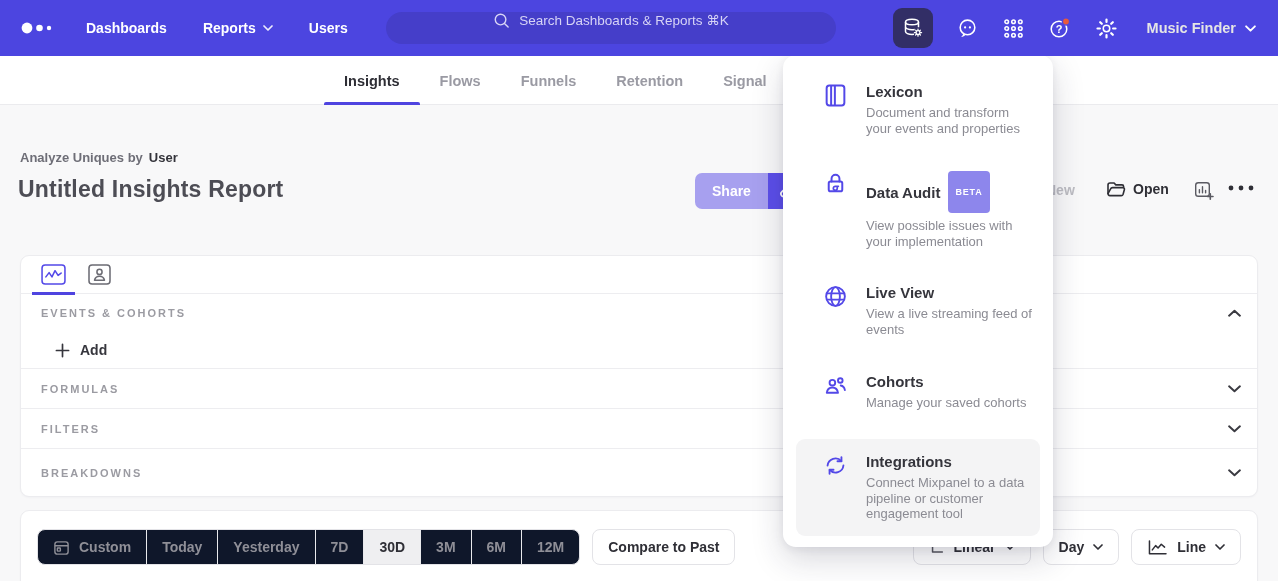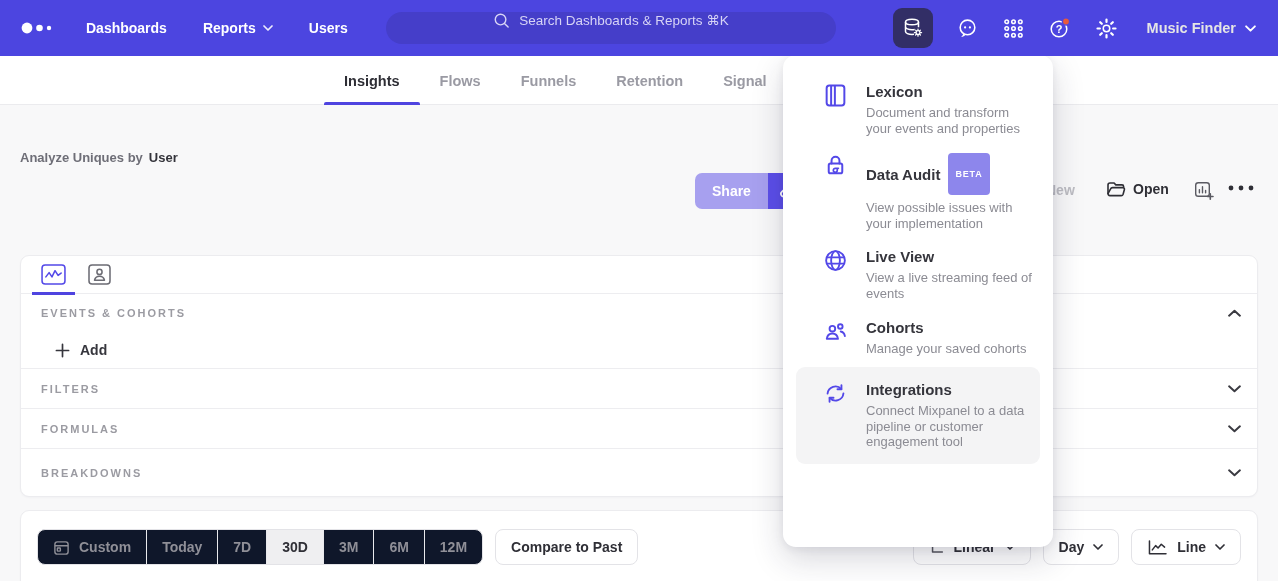--- a/index.html
+++ b/index.html
@@ -60,21 +60,21 @@
   .toolbar { position:absolute; left:16px; top:18px; display:flex; align-items:center; }
   .seg-group { display:flex; height:36px; border:1px solid #e3e3e7; border-radius:8px; overflow:hidden; background:#0f172a; }
   .seg { display:flex; align-items:center; gap:9px; padding:0 15px; font-size:14px; font-weight:600; color:#8f8f97; border-right:1px solid #e9e9ec; cursor:pointer; white-space:nowrap; }
   .seg:last-child { border-right:none; }
   .seg.sel { background:#efeff1; color:#2f2f36; font-weight:700; }
   .btn { height:36px; display:flex; align-items:center; gap:9px; padding:0 15px; border:1px solid #e3e3e7; border-radius:8px; background:#fff; font-size:14px; font-weight:700; color:#2f2f36; cursor:pointer; white-space:nowrap; }
   .compare-btn { margin-left:12px; }
   .right-btns { position:absolute; right:16px; top:18px; display:flex; gap:12px; }
 
   
-  .menu-panel { position:absolute; left:783px; top:55px; width:270px; height:492px; background:#fff; border-radius:13px; box-shadow:0 12px 32px rgba(35,35,60,.18), 0 2px 8px rgba(35,35,60,.08); z-index:90; padding-top:28px; display:flex; flex-direction:column; gap:17px; }
+  .menu-panel { position:absolute; left:783px; top:55px; width:270px; height:492px; background:#fff; border-radius:13px; box-shadow:0 12px 32px rgba(35,35,60,.18), 0 2px 8px rgba(35,35,60,.08); z-index:90; padding-top:28px; display:flex; flex-direction:column; gap:35px; }
   .menu-item { display:flex; gap:17px; padding-left:40px; padding-right:18px; cursor:pointer; }
   .menu-item.hover { background:#f4f4f5; border-radius:9px; margin:-6px 13px -14px; padding:14px 10px 14px 27px; }
   .mi-icon { flex:0 0 26px; display:flex; align-items:flex-start; color:#5348e8; }
   .mi-text { width:182px; }
   .mi-title-row { display:flex; align-items:center; gap:8px; }
   .mi-title { font-size:15px; font-weight:700; color:#35353c; }
   .beta-badge { background:#8d86ec; color:#fff; font-size:9px; font-weight:700; letter-spacing:.8px; padding:16px 7px; border-radius:4px; }
   .mi-desc { margin-top:5px; font-size:13px; line-height:1.2; color:#8b8b93; }
 </style>
 </head>
@@ -171,20 +171,21 @@
       <span class="tab">Funnels</span>
       <span class="tab">Retention</span>
       <span class="tab">Signal</span>
       <span class="tab">Impact</span>
     </div>
   </div>
 
   <div class="context">
     <span>Analyze Uniques by</span><b>User</b>
   </div>
+  <div class="report-title">Untitled Insights Report</div>
 
   <div class="share-group">
     <button class="share-btn">Share</button>
     <button class="link-btn">
       <svg width="18" height="18" viewBox="0 0 20 20" fill="none" stroke="#fff" stroke-width="1.8" stroke-linecap="round">
         <path d="M8.3 11.7l3.4-3.4"></path>
         <path d="M7 9.3L5.3 11a3.1 3.1 0 0 0 4.4 4.4l1.7-1.7"></path>
         <path d="M13 10.7L14.7 9a3.1 3.1 0 0 0-4.4-4.4L8.6 6.3"></path>
       </svg>
     </button>
@@ -239,29 +240,29 @@
           </svg>
       </span>
     </div>
     <div class="qrow add-row">
       <svg width="15" height="15" viewBox="0 0 16 16">
           <path d="M8 1.5v13M1.5 8h13" stroke="#36363d" stroke-width="1.8" stroke-linecap="round"></path>
         </svg>
       <span>Add</span>
     </div>
     <div class="qrow sec-row">
-      <span class="sec-label">FILTERS</span>
+      <span class="sec-label">FORMULAS</span>
       <span class="chev">
         <svg width="13" height="8" viewBox="0 0 12 7">
             <path d="M1 1l5 4.6L11 1" fill="none" stroke="#3a3a41" stroke-width="1.8" stroke-linecap="round" stroke-linejoin="round"></path>
           </svg>
       </span>
     </div>
     <div class="qrow sec-row">
-      <span class="sec-label">FORMULAS</span>
+      <span class="sec-label">FILTERS</span>
       <span class="chev">
         <svg width="13" height="8" viewBox="0 0 12 7">
             <path d="M1 1l5 4.6L11 1" fill="none" stroke="#3a3a41" stroke-width="1.8" stroke-linecap="round" stroke-linejoin="round"></path>
           </svg>
       </span>
     </div>
     <div class="qrow sec-row">
       <span class="sec-label">BREAKDOWNS</span>
       <span class="chev">
         <svg width="13" height="8" viewBox="0 0 12 7">
@@ -277,20 +278,23 @@
         <span class="seg">
           <svg width="17" height="17" viewBox="0 0 18 18" fill="none" stroke="#8f8f97" stroke-width="1.5">
             <rect x="2" y="3" width="14" height="13" rx="2.6"></rect>
             <path d="M2 7.2h14"></path>
             <rect x="4.6" y="9.6" width="3.2" height="3.2" rx=".6"></rect>
           </svg>
           <span>Custom</span>
         </span>
         <span class="seg">
             <span>Today</span>
+          </span>
+        <span class="seg">
+            <span>Yesterday</span>
           </span>
         <span class="seg">
             <span>7D</span>
           </span>
         <span class="seg sel">
             <span>30D</span>
           </span>
         <span class="seg">
             <span>3M</span>
           </span>

